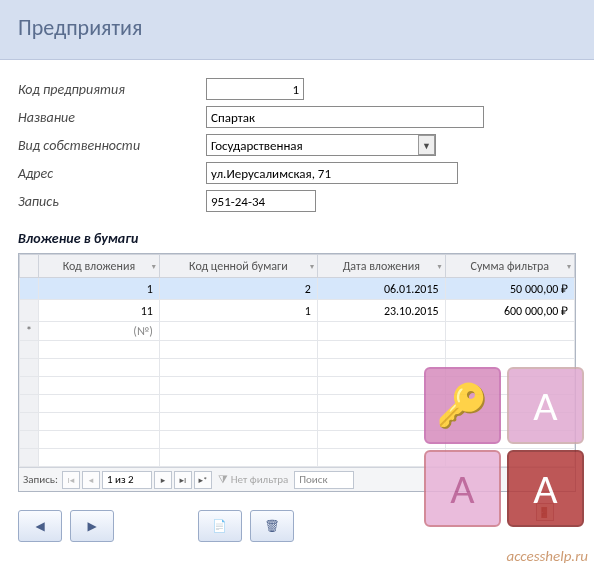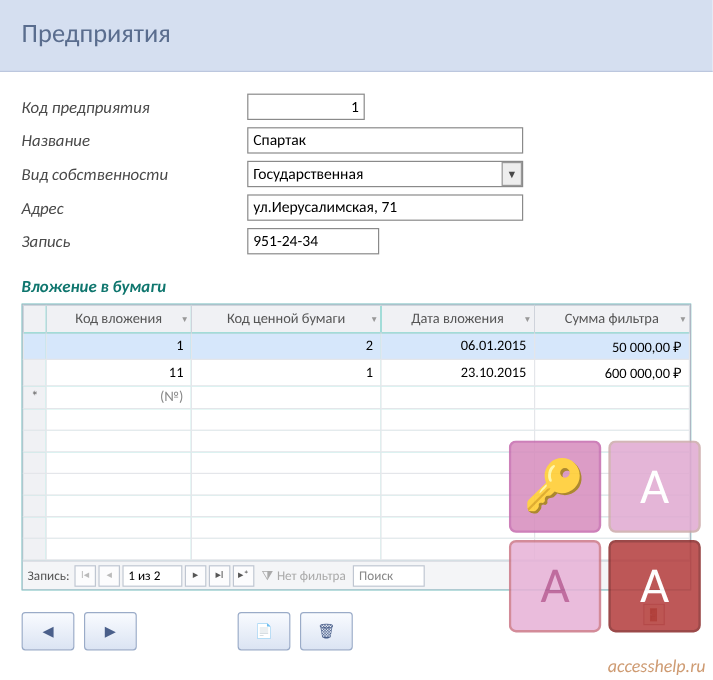--- a/index.html
+++ b/index.html
@@ -42,39 +42,39 @@
     font-family: inherit;
     font-size: 13px;
     font-style: normal;
     color: #000;
     border: 1px solid #8a8a8a;
     padding: 2px 4px;
     height: 22px;
     background: #fff;
   }
   .inp-id { width: 98px; text-align: right; }
-  .inp-name { width: 230px; }
+  .inp-name { width: 278px; }
   .inp-type-wrap { position: relative; width: 230px; }
   .inp-type { width: 230px; }
   .combo-btn {
     position: absolute;
     right: 1px; top: 1px;
     width: 17px; height: 20px;
     background: #eee;
     border: 1px solid #999;
     display: flex; align-items: center; justify-content: center;
     font-size: 9px;
     cursor: pointer;
   }
-  .inp-addr { width: 230px; }
+  .inp-addr { width: 252px; }
   .inp-phone { width: 110px; }
   .sub-title {
     font-style: italic;
     font-weight: bold;
-    color: #0f766e;
+    color: #0f172a;
     font-size: 14px;
     padding: 4px 18px 6px;
   }
   .subform {
     margin: 0 18px;
     border: 1px solid #aeb6c3;
     background: #5eead4;
   }
   .grid {
     width: 100%;

